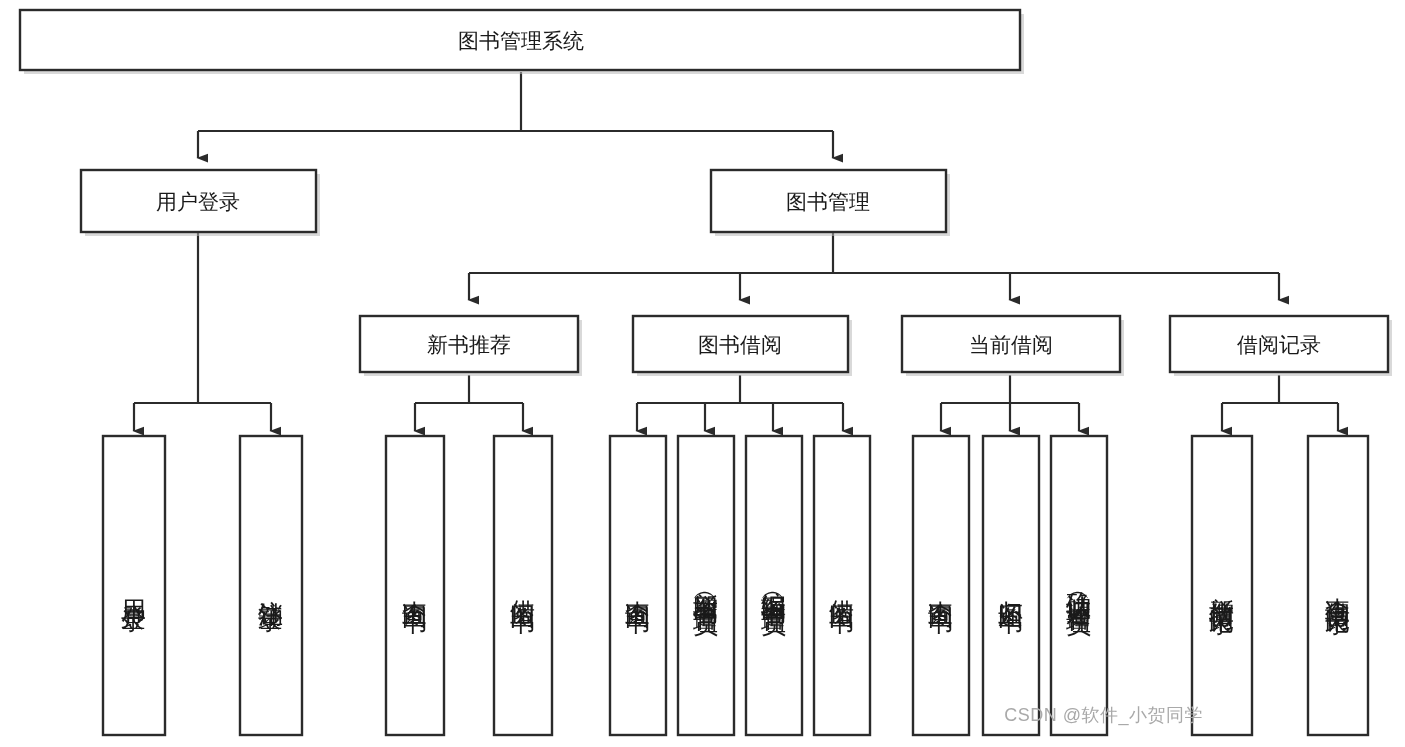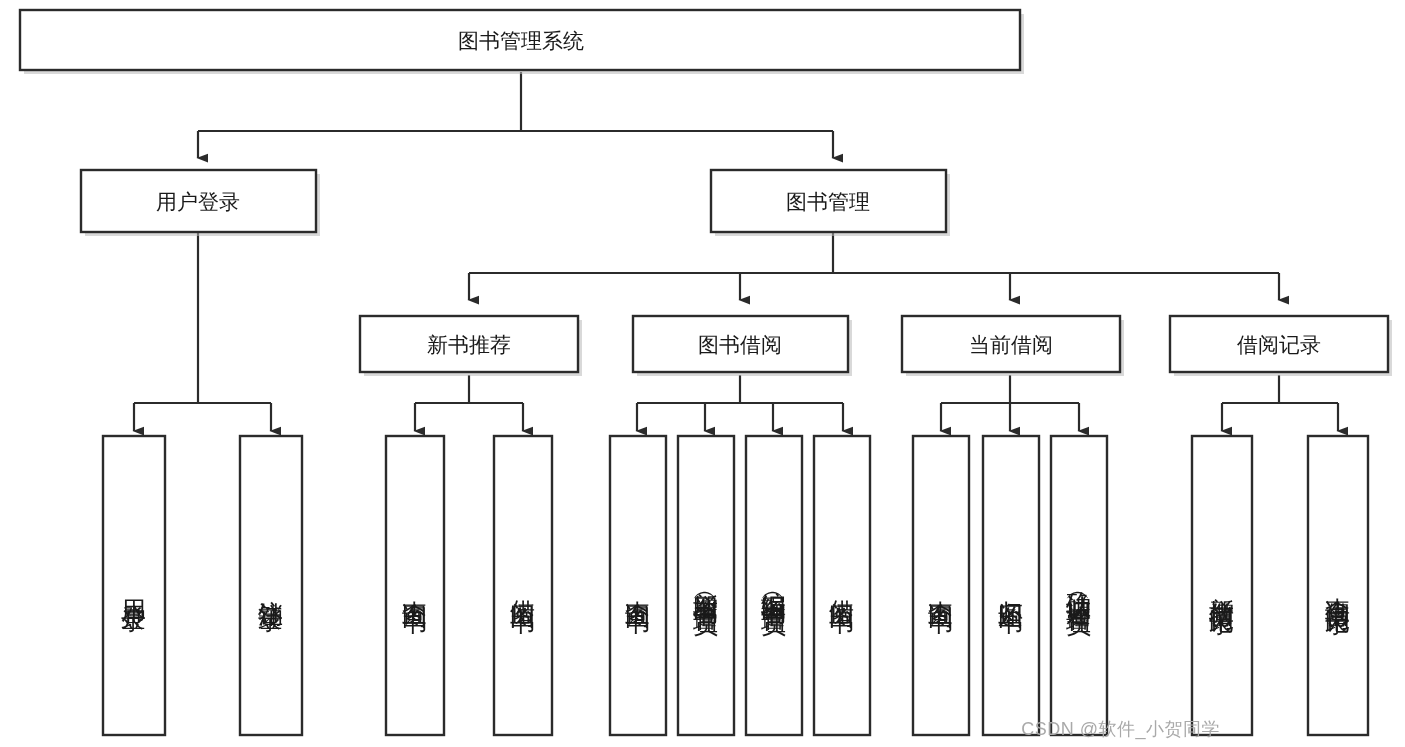--- a/index.html
+++ b/index.html
@@ -11,21 +11,20 @@
     width: 1405px;
     height: 747px;
     font-family: "Liberation Sans", "DejaVu Sans", sans-serif;
     overflow: hidden;
     position: relative;
   }
   #diagram-root {
     position: relative;
     width: 1213px;
     height: 747px;
-    padding-left: 17px;
   }
   svg.diagram {
     position: absolute;
     top: 0;
     left: 0;
     width: 1405px;
     height: 747px;
     display: block;
   }
   .node-rect {
@@ -60,21 +59,21 @@
     font-size: 25px;
     line-height: 1.12;
     letter-spacing: 3px;
     color: #1a1a1a;
     white-space: nowrap;
     pointer-events: none;
   }
   .watermark {
     position: absolute;
     right: 10px;
-    bottom: 6px;
+    bottom: 20px;
     font-family: "Liberation Sans", "DejaVu Sans", sans-serif;
     font-size: 18px;
     color: #a9a9a9;
     letter-spacing: 0.5px;
     white-space: nowrap;
   }
 </style>
 </head>
 <body>
 

